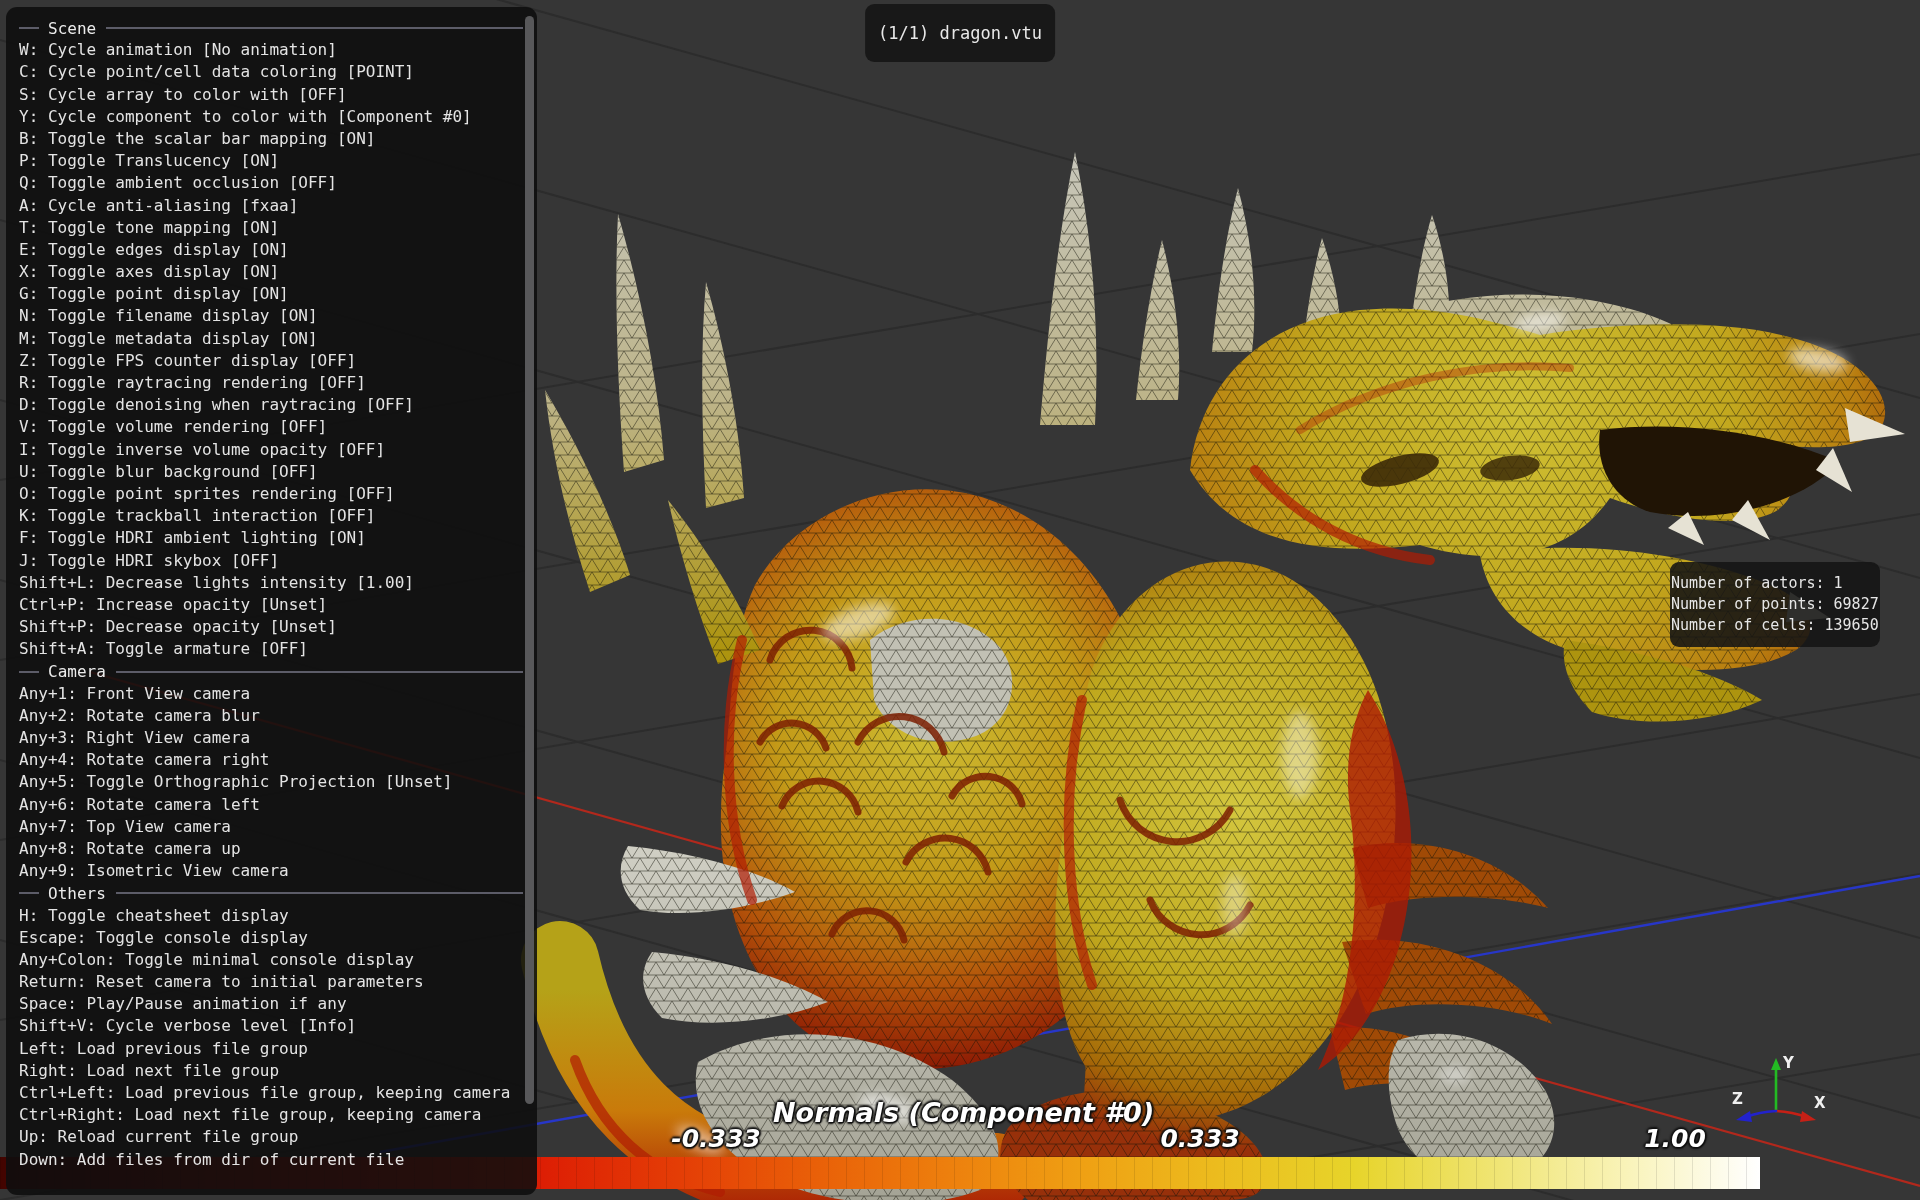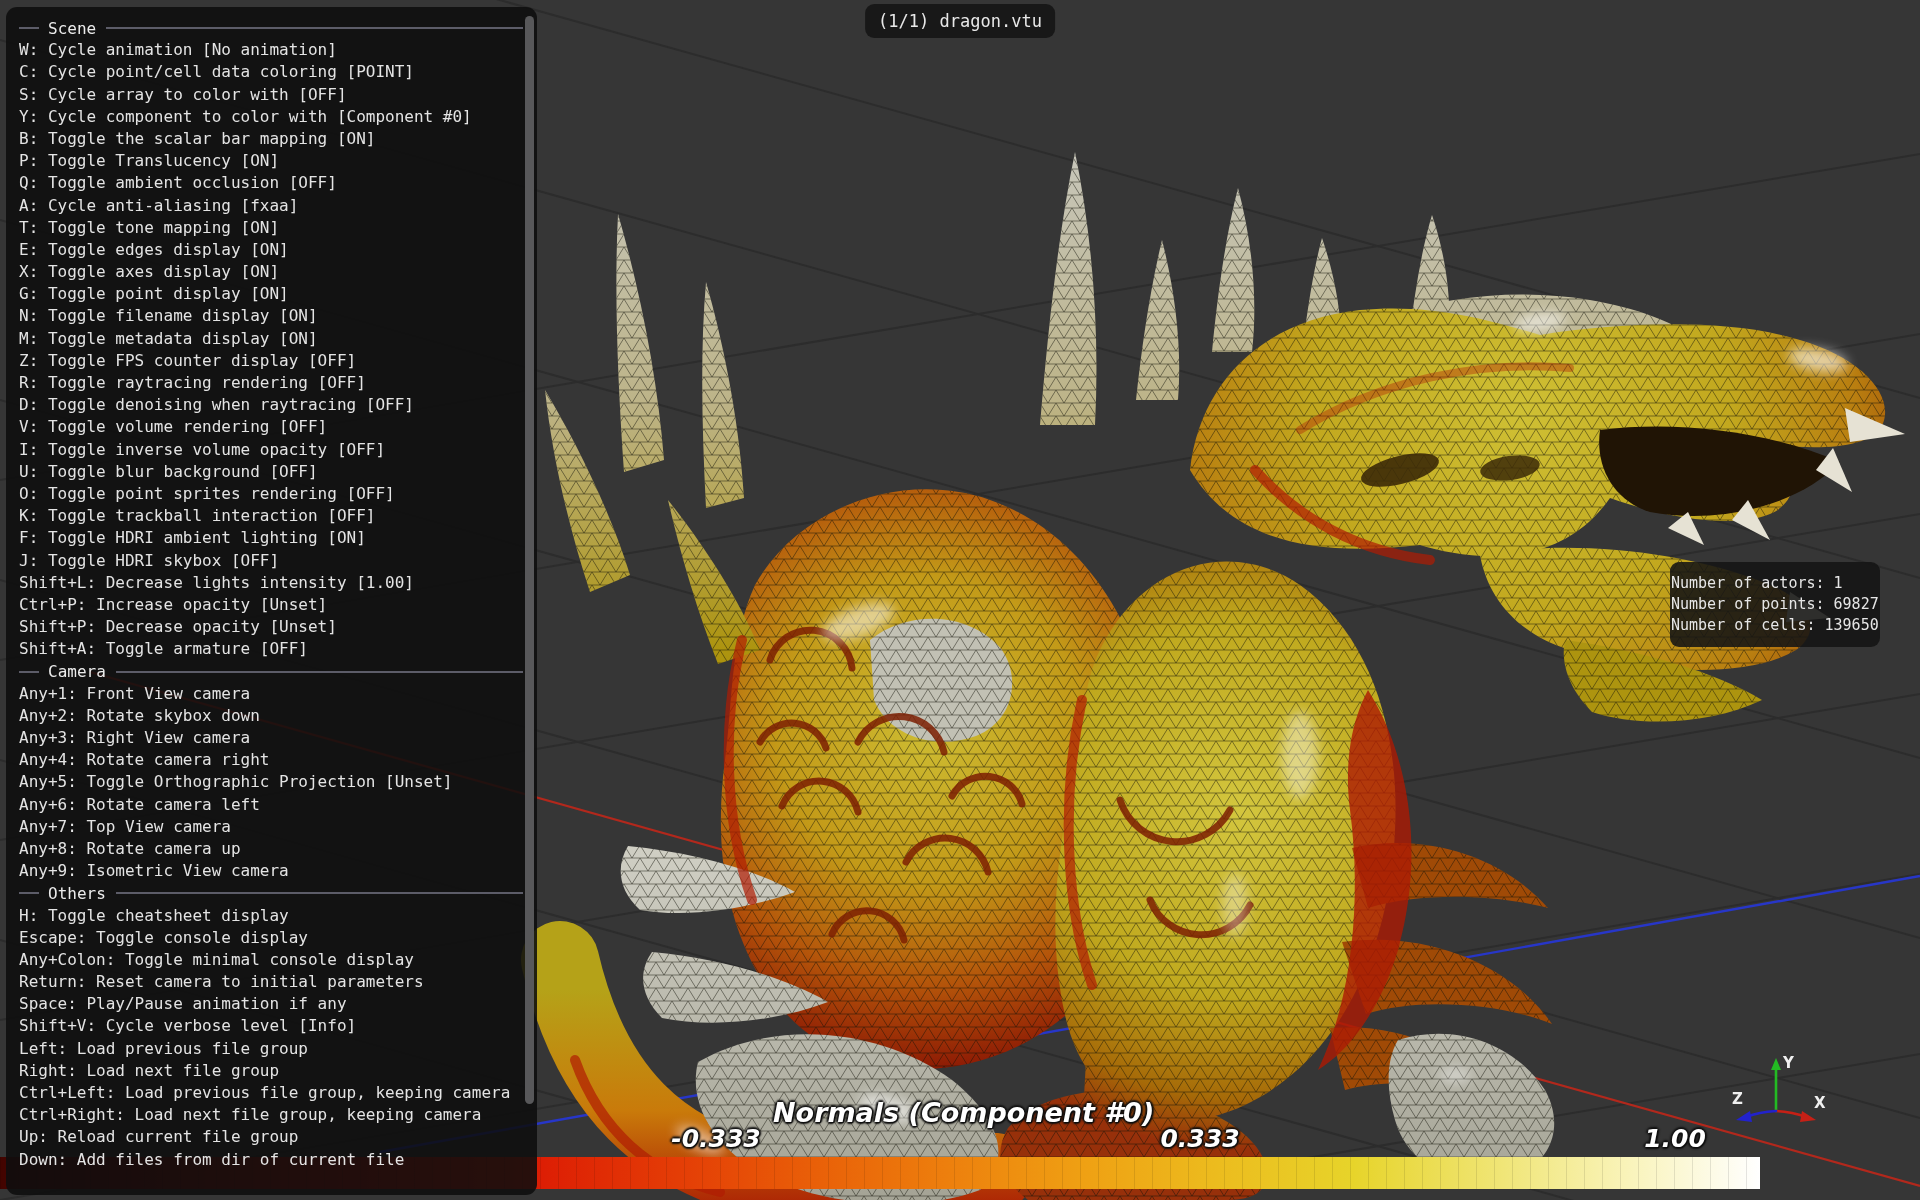--- a/index.html
+++ b/index.html
@@ -24,21 +24,21 @@
     font-weight:bold;font-style:italic;
     text-shadow:-2px 0 2px #111,2px 0 2px #111,0 -2px 2px #111,0 2px 2px #111,1px 1px 1px #000;
     white-space:nowrap;
   }
   #sb-title{left:773px;width:300px;top:1097px;font-size:27px;text-align:center;}
   .sb-tick{top:1124px;font-size:25px;transform:translateX(-50%);}
   
   #filename-badge{
     position:absolute;top:4px;left:960px;transform:translateX(-50%);z-index:6;
     background:rgba(21,21,21,.90);border-radius:9px;
-    padding:7px 13px;font-size:17px;color:#e8e8e8;white-space:nowrap;
+    padding:19px 13px;font-size:17px;color:#e8e8e8;white-space:nowrap;
   }
   
   #metadata-box{
     position:absolute;left:1670px;top:562px;z-index:2;
     background:rgba(21,21,21,.88);border-radius:9px;
     padding:11px 1px;font-size:15px;line-height:21px;color:#e6e6e6;white-space:nowrap;
   }
   
   #gizmo{position:absolute;left:1726px;top:1046px;z-index:2;}
   
@@ -299,21 +299,21 @@
       <div class="cline">Shift+L: Decrease lights intensity [1.00]</div>
       <div class="cline">Ctrl+P: Increase opacity [Unset]</div>
       <div class="cline">Shift+P: Decrease opacity [Unset]</div>
       <div class="cline">Shift+A: Toggle armature [OFF]</div>
       <div class="chead">
         <span class="dash"></span>
         <span class="chead-label">Camera</span>
         <span class="rule"></span>
       </div>
       <div class="cline">Any+1: Front View camera</div>
-      <div class="cline">Any+2: Rotate skybox down</div>
+      <div class="cline">Any+2: Rotate camera blur</div>
       <div class="cline">Any+3: Right View camera</div>
       <div class="cline">Any+4: Rotate camera right</div>
       <div class="cline">Any+5: Toggle Orthographic Projection [Unset]</div>
       <div class="cline">Any+6: Rotate camera left</div>
       <div class="cline">Any+7: Top View camera</div>
       <div class="cline">Any+8: Rotate camera up</div>
       <div class="cline">Any+9: Isometric View camera</div>
       <div class="chead">
         <span class="dash"></span>
         <span class="chead-label">Others</span>

